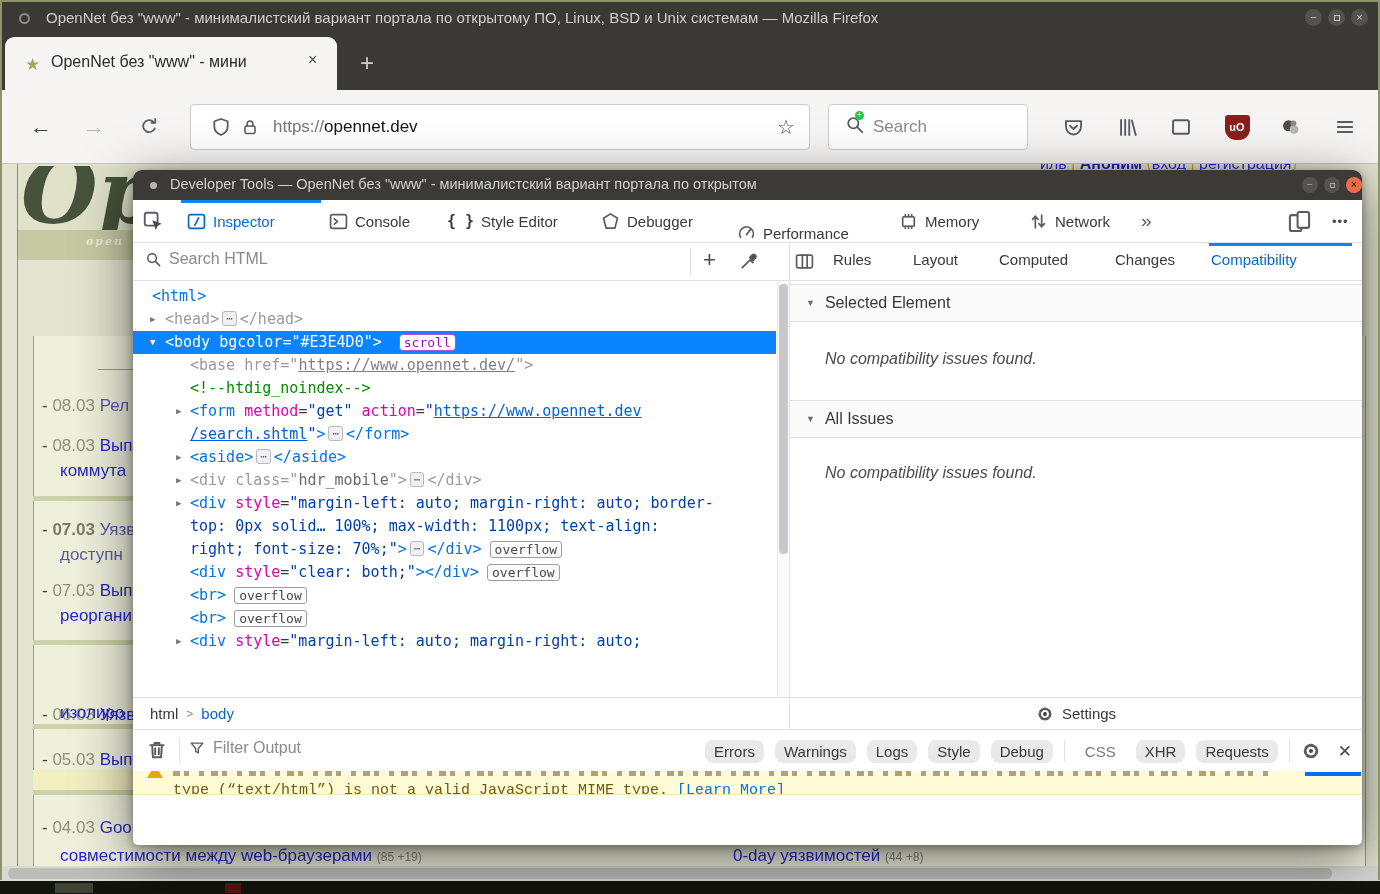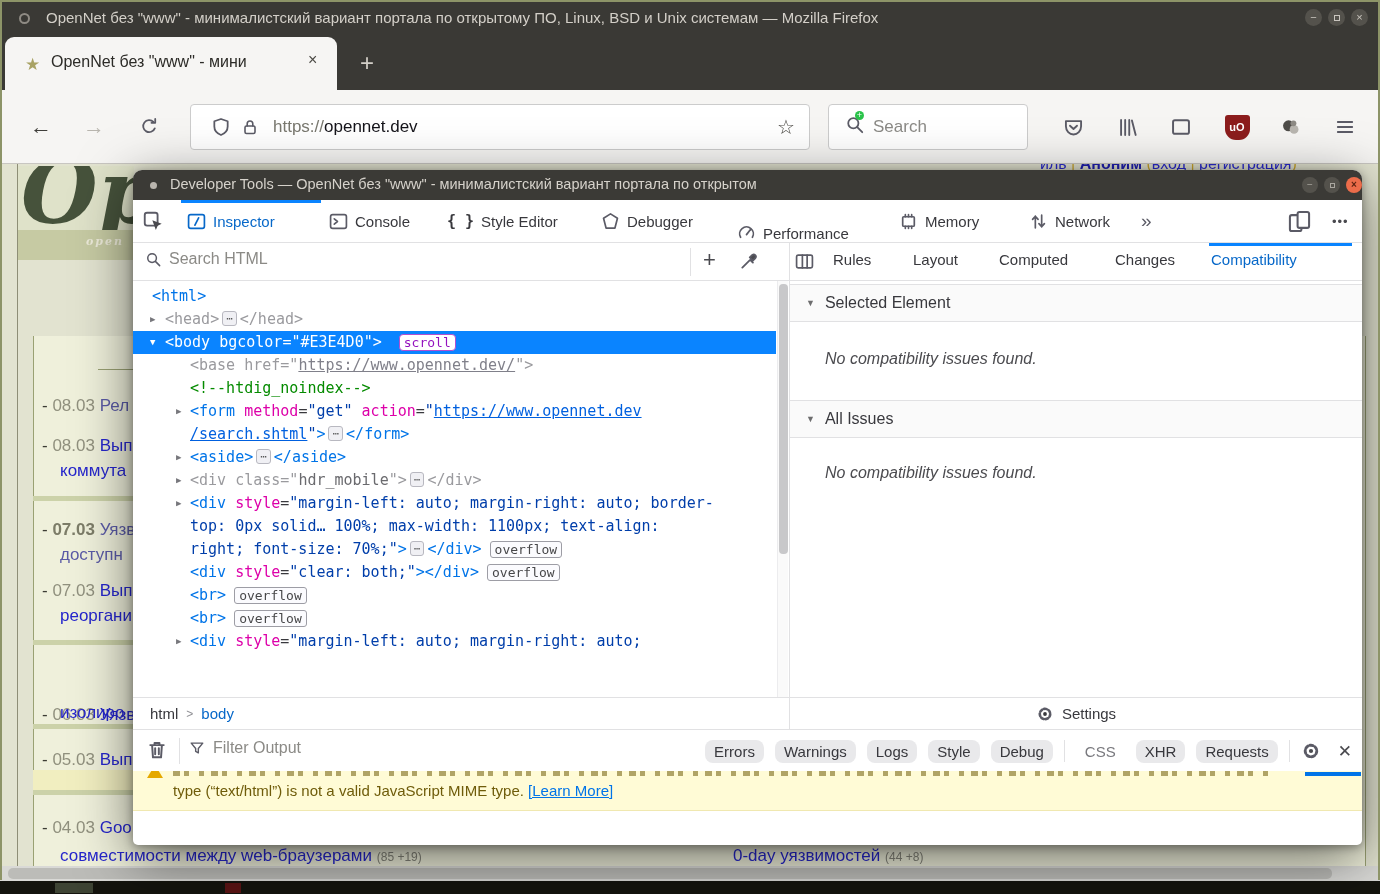--- a/index.html
+++ b/index.html
@@ -121,21 +121,21 @@
   
   #consolebar { position:absolute; left:0; top:559px; width:1229px; height:42px; border-top:1px solid #e1e1e3; background:#fff; }
   #console-filter { position:absolute; left:56px; top:9px; display:flex; align-items:center; gap:8px; }
   #console-filter input { font-size:16px; width:200px; color:#38383d; }
   #chips { position:absolute; right:10px; top:0; height:42px; display:flex; align-items:center; gap:11px; }
   .chip { background:#e9e9eb; border-radius:8px; padding:3px 9px; color:#38383d; font-size:15px; }
   .chip.off { background:transparent; color:#79797e; }
   .chipdiv { width:1px; height:22px; background:#e1e1e3; }
 
   
-  #console-msg { position:absolute; left:0; top:601px; width:1229px; height:40px; background:#fffbd6; border-bottom:1px solid #f0e8b0; overflow:hidden; font-family:Liberation Sans, sans-serif; font-size:15px; color:#6f5c0a; }
+  #console-msg { position:absolute; left:0; top:601px; width:1229px; height:24px; background:#fffbd6; border-bottom:1px solid #f0e8b0; overflow:hidden; font-family:Liberation Mono, monospace; font-size:15px; color:#6f5c0a; }
   #msg-clip { position:absolute; left:40px; top:0; width:1100px; height:5px; background:repeating-linear-gradient(90deg, rgba(111,92,10,.55) 0 7px, transparent 7px 11px, rgba(111,92,10,.55) 11px 16px, transparent 16px 26px, rgba(111,92,10,.55) 26px 31px, transparent 31px 38px); }
   #msg-clip-link { position:absolute; left:1172px; top:1px; width:56px; height:4px; background:#0074e8; }
   #warn-tri { position:absolute; left:14px; top:-6px; width:0; height:0; border-left:8px solid transparent; border-right:8px solid transparent; border-bottom:13px solid #e5a800; }
   #msg-line { position:absolute; left:40px; top:11px; white-space:nowrap; }
   #msg-line a { color:#0074e8; }
 </style>
 </head>
 <body>
 
 <div id="root">

